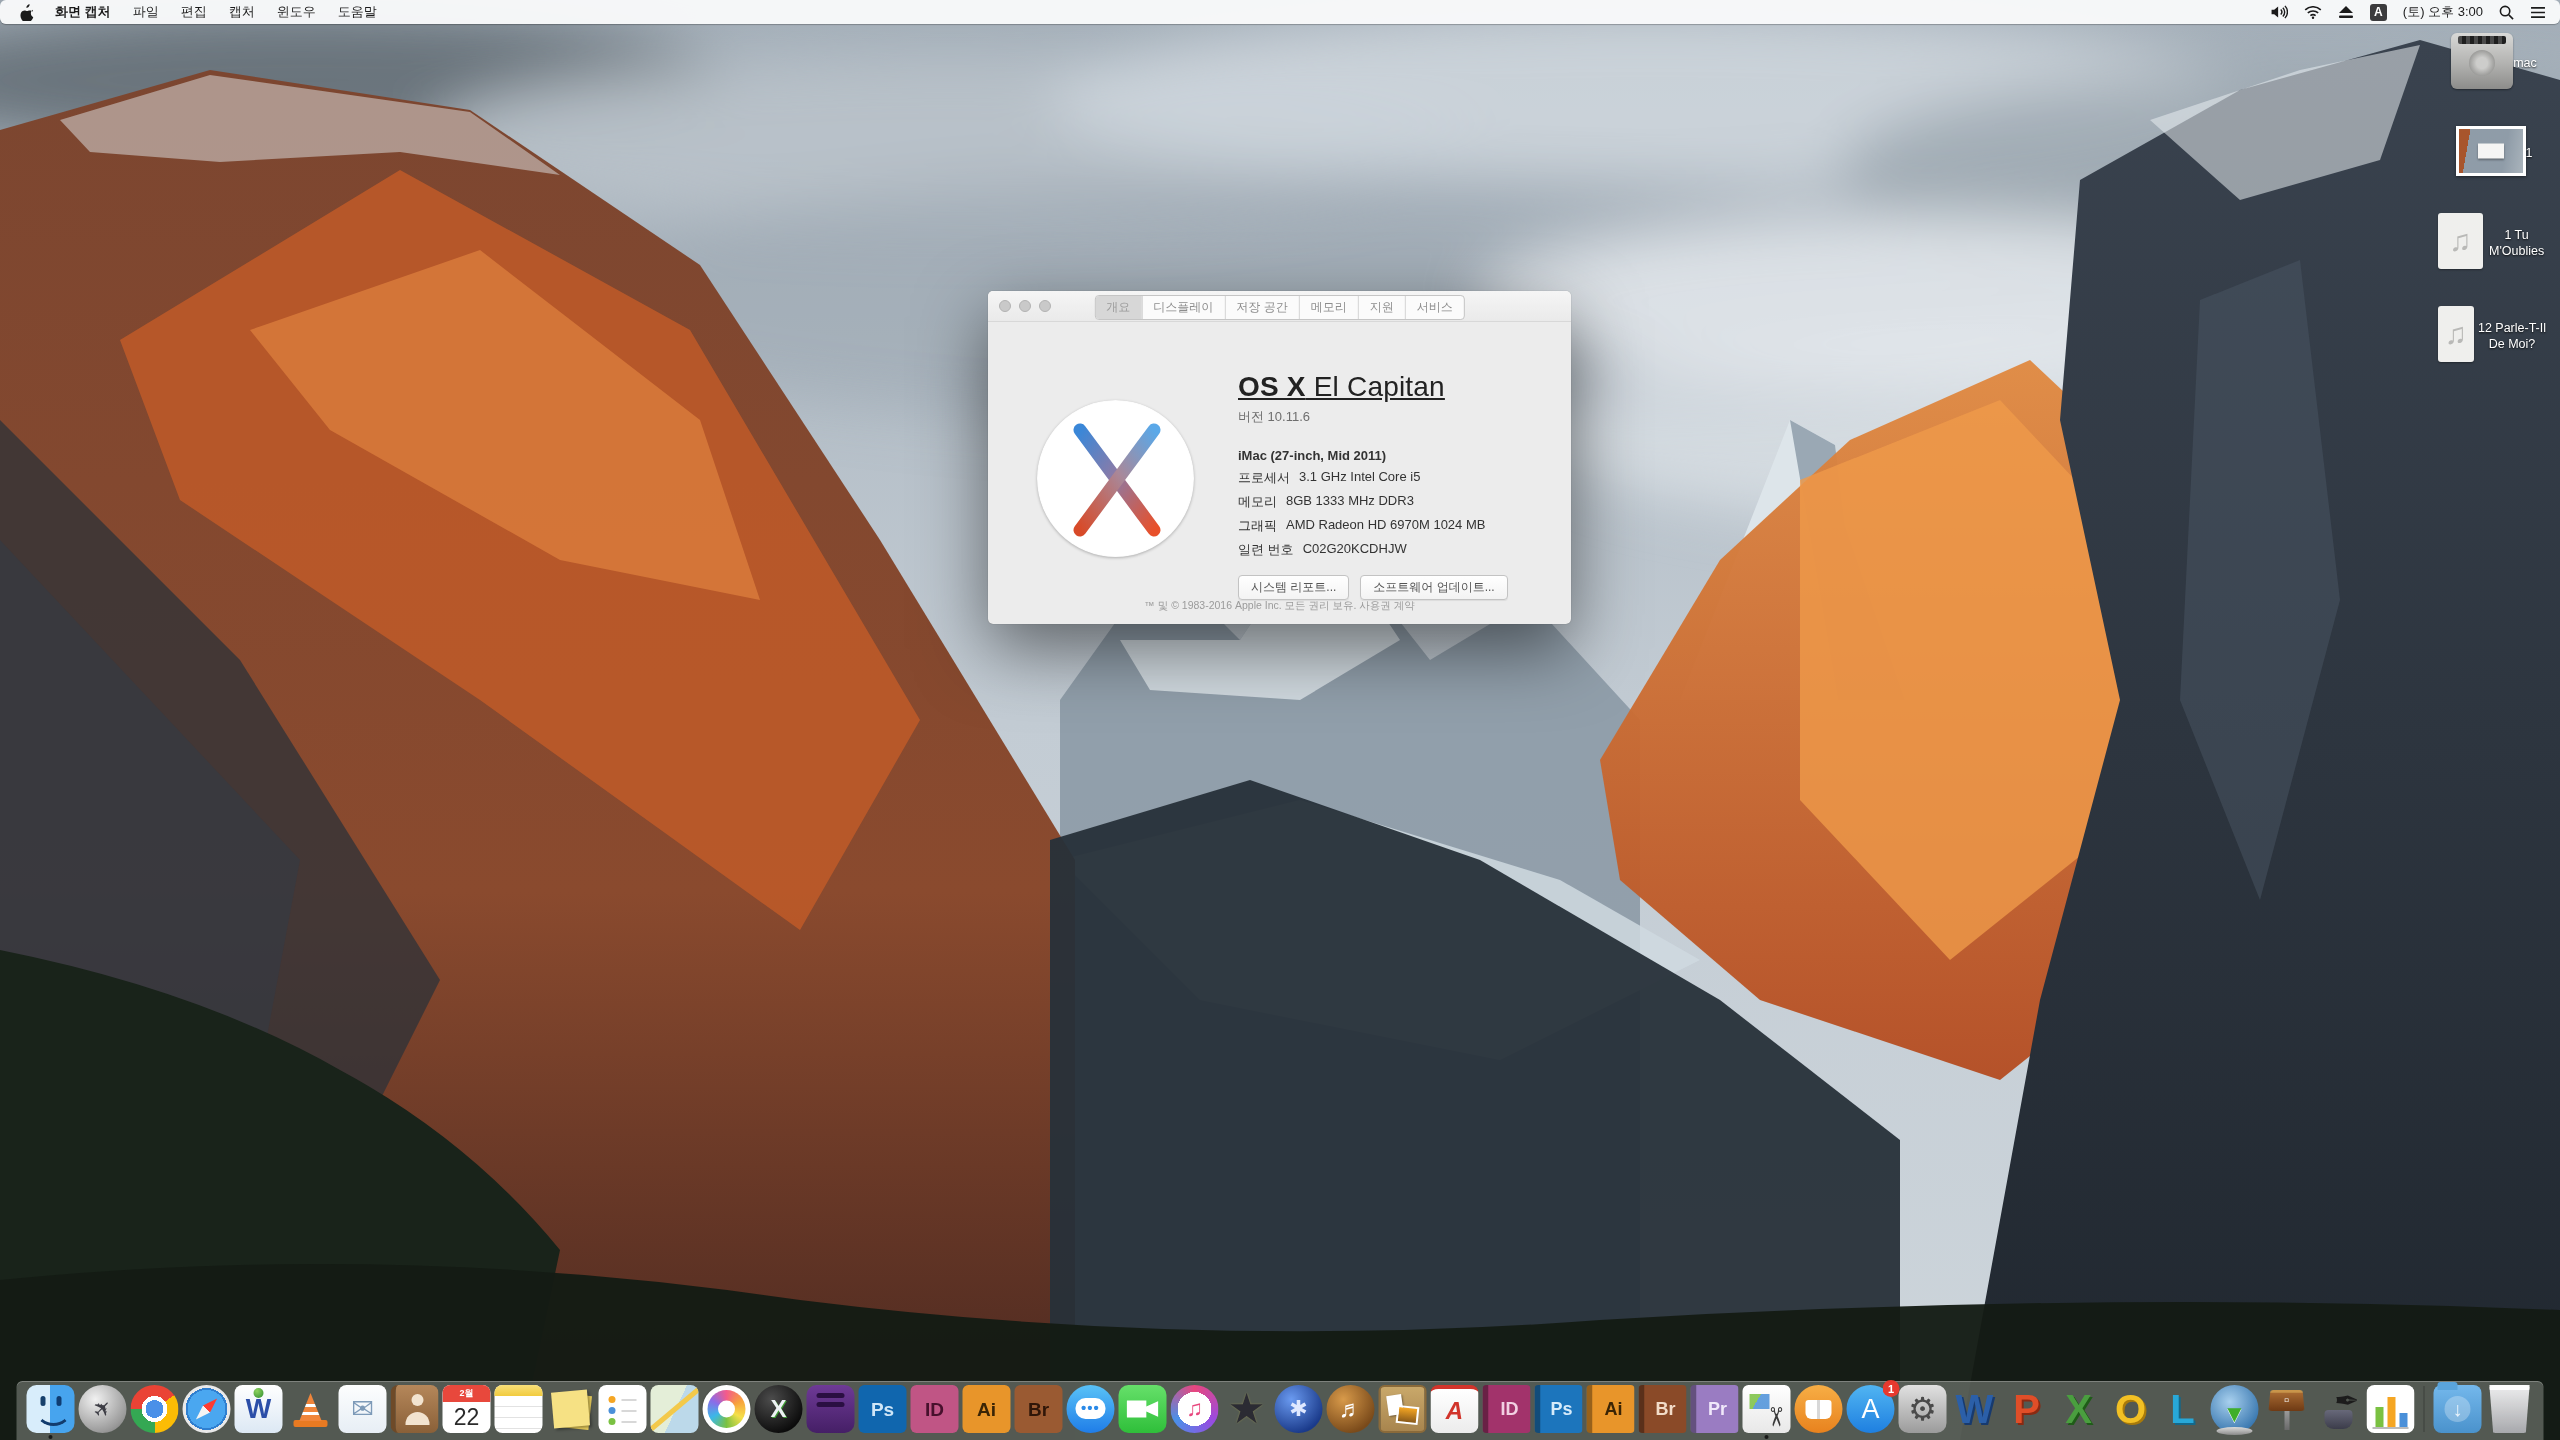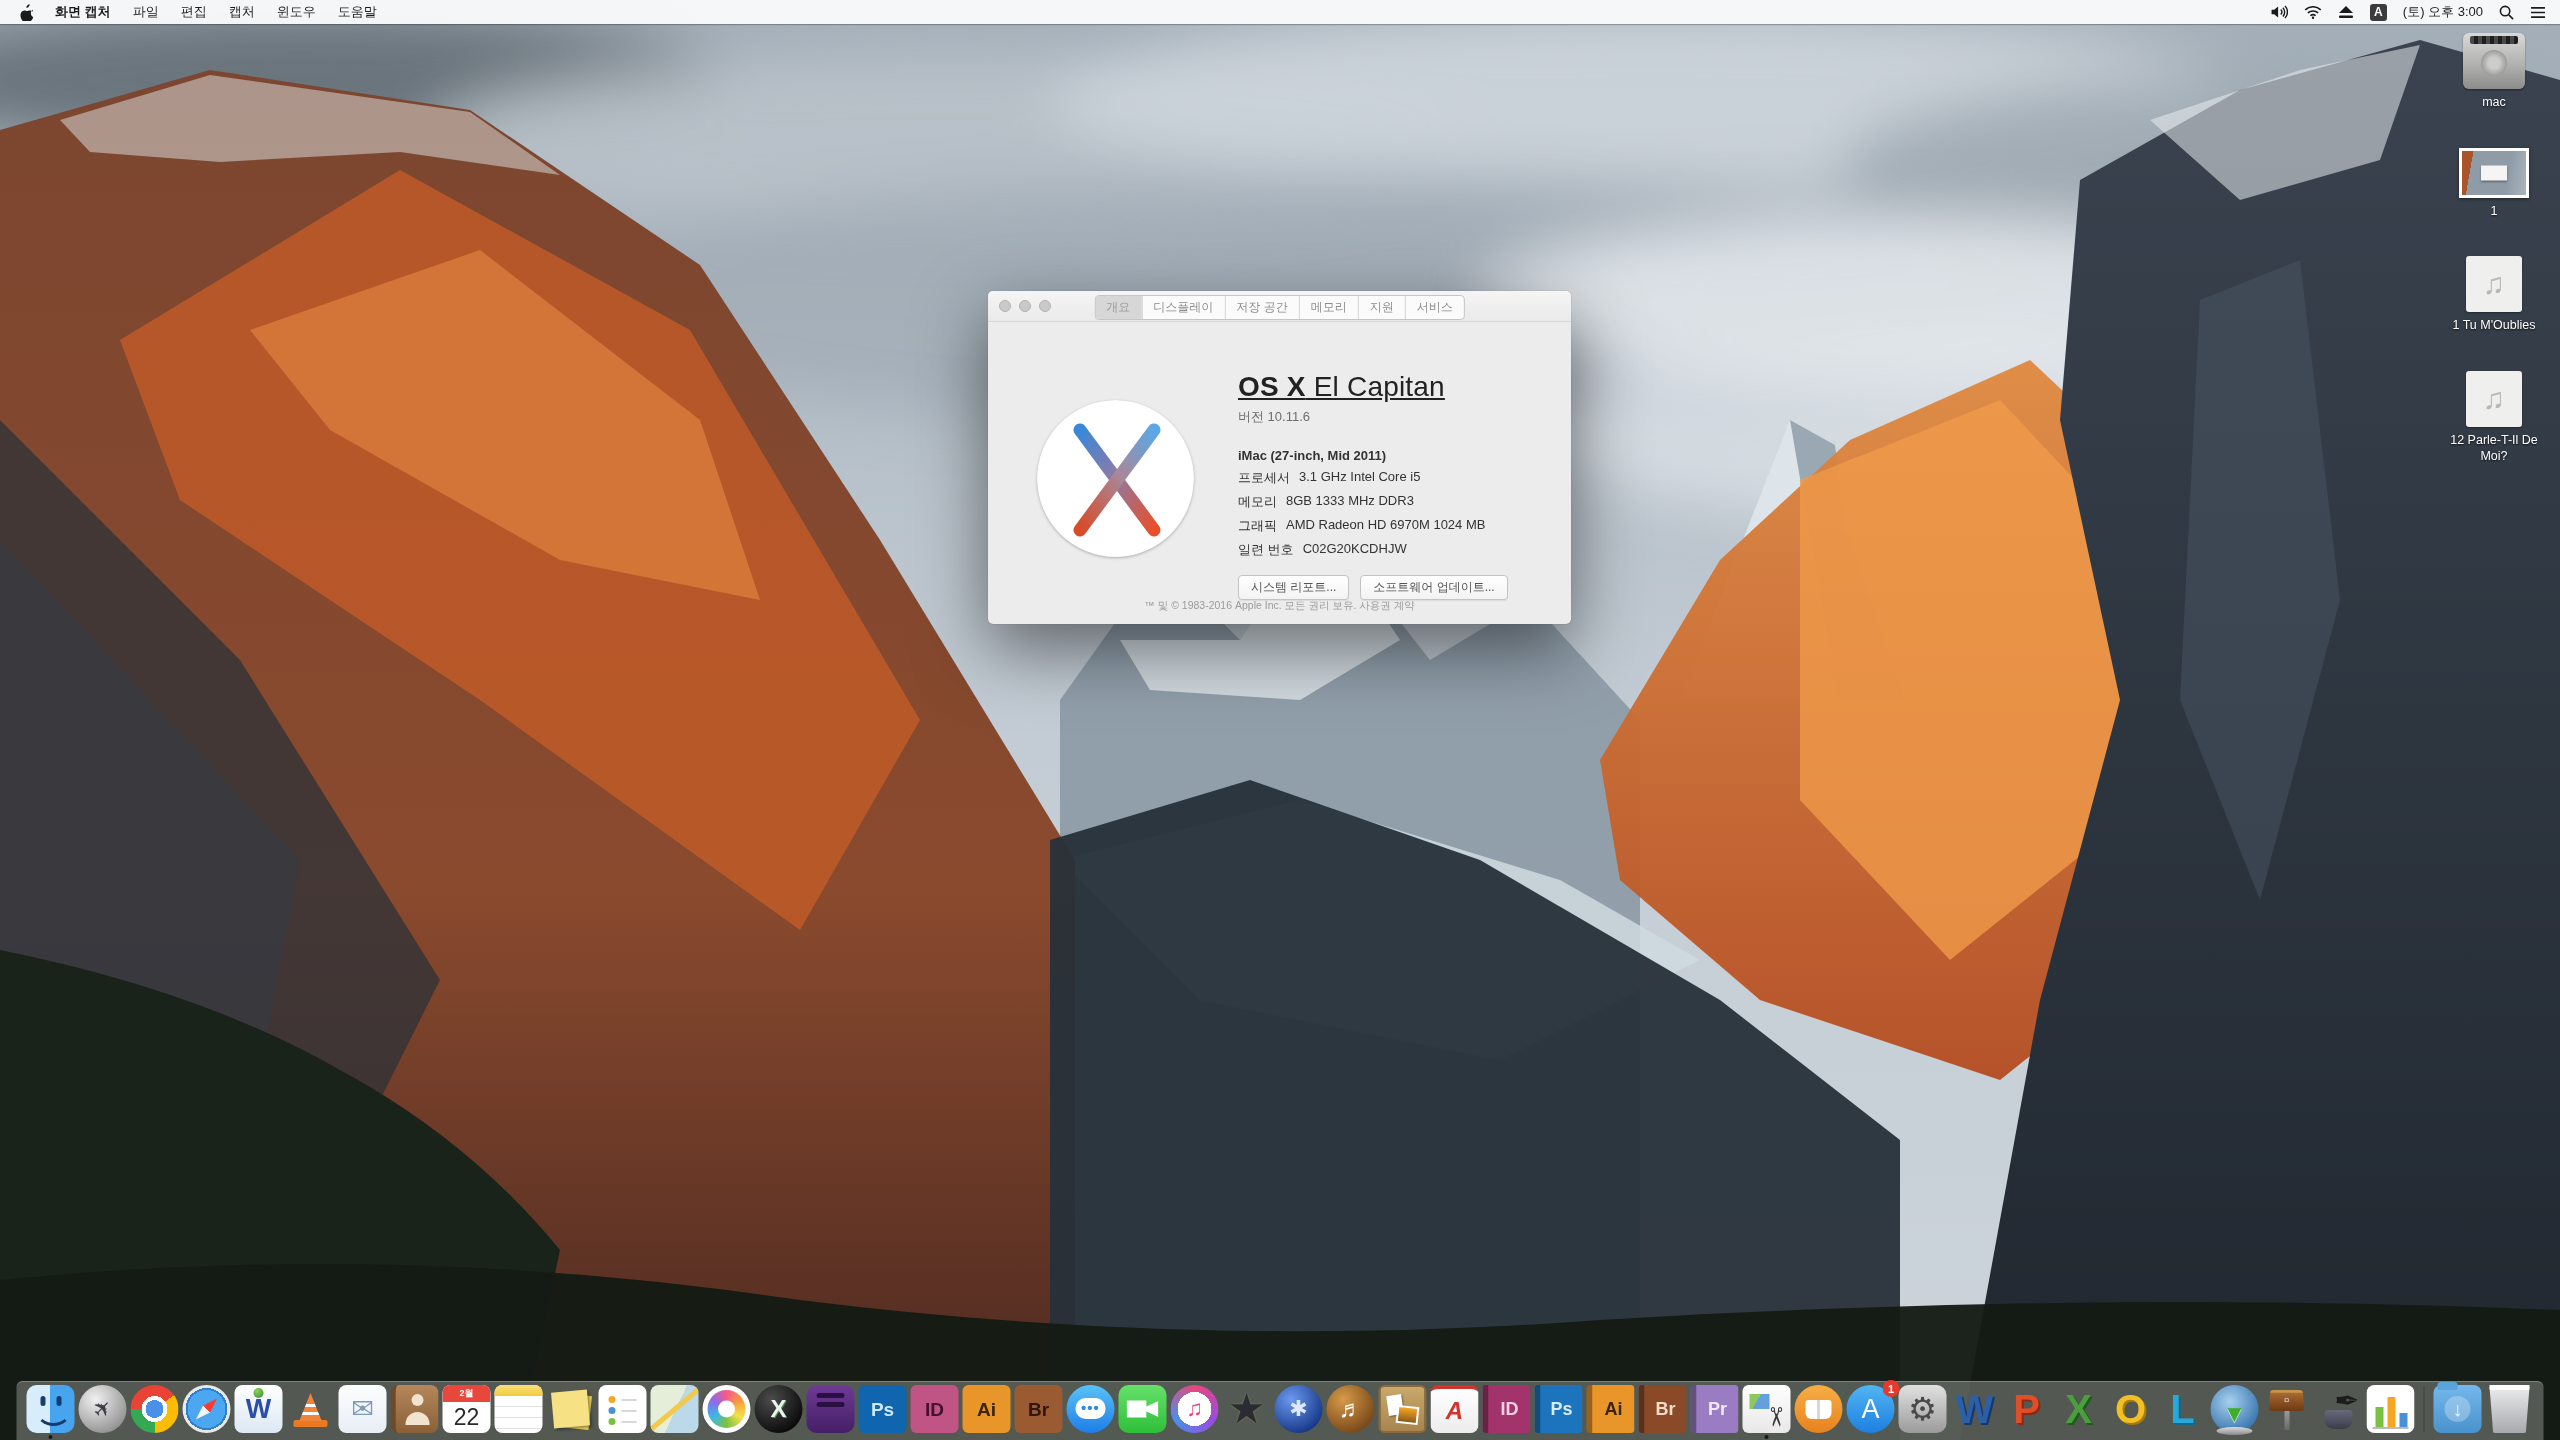--- a/index.html
+++ b/index.html
@@ -3,35 +3,35 @@
 <meta charset="utf-8">
 <style>
   html,body{margin:0;padding:0;width:2560px;height:1440px;overflow:hidden;
     font-family:"Liberation Sans","DejaVu Sans",sans-serif;}
   .stage{position:relative;width:2560px;height:1440px;background:#9aa5af;}
   .wall{position:absolute;inset:0;width:100%;height:100%;}
 
   
   .menubar{position:absolute;top:0;left:0;right:0;height:24px;z-index:60;
     background:rgba(248,249,250,.97);display:flex;align-items:center;
-    padding:0 10px;font-size:13px;color:#1b1b1b;box-shadow:0 1px 1px rgba(0,0,0,.25);}
+    padding:0 10px;font-size:13px;color:#1b1b1b;box-shadow:0 1px 1px rgba(0,0,0,.25);border-radius:6px;}
   .mb-left{display:flex;align-items:center;}
   .apple{width:34px;display:flex;justify-content:center;align-items:center;}
   .mb-item{padding:0 11px;line-height:24px;white-space:nowrap;}
   .mb-item.bold{font-weight:bold;}
   .mb-right{margin-left:auto;display:flex;align-items:center;gap:16px;padding-right:4px;}
   .mb-ic{display:flex;align-items:center;}
   .abox{background:#3b3b3d;color:#fff;width:17px;height:17px;border-radius:3px;
     font-size:12px;font-weight:bold;display:flex;align-items:center;justify-content:center;}
   .clock{font-size:13px;white-space:nowrap;}
 
   
   .desk-col{position:absolute;top:33px;right:10px;width:112px;display:flex;
     flex-direction:column;align-items:center;z-index:10;}
-  .dicon{display:flex;flex-direction:column;align-items:center;margin-bottom:37px;}
+  .dicon{display:flex;flex-direction:row;align-items:center;margin-bottom:37px;}
   .dicon-label{margin-top:6px;font-size:12.5px;color:#fff;text-align:center;
     text-shadow:0 1px 2px rgba(0,0,0,.8);line-height:1.25;max-width:110px;}
   .art-drive{position:relative;width:62px;height:56px;border-radius:6px;
     background:linear-gradient(#d9d9d7,#b2b2b0 55%,#8c8c8a);box-shadow:0 1px 2px rgba(0,0,0,.4);}
   .art-drive::before{content:'';position:absolute;top:3px;left:7px;right:7px;height:8px;
     border-radius:2px;background:repeating-linear-gradient(90deg,#4a4a4a 0 4px,#1e1e1e 4px 8px);}
   .art-drive::after{content:'';position:absolute;left:50%;top:54%;transform:translate(-50%,-50%);
     width:26px;height:26px;border-radius:50%;
     background:radial-gradient(circle,#cdcdcb 0 30%,#9c9c9a 70%,#7e7e7c);}
   .art-image{position:relative;width:64px;height:44px;border:3px solid #fff;

